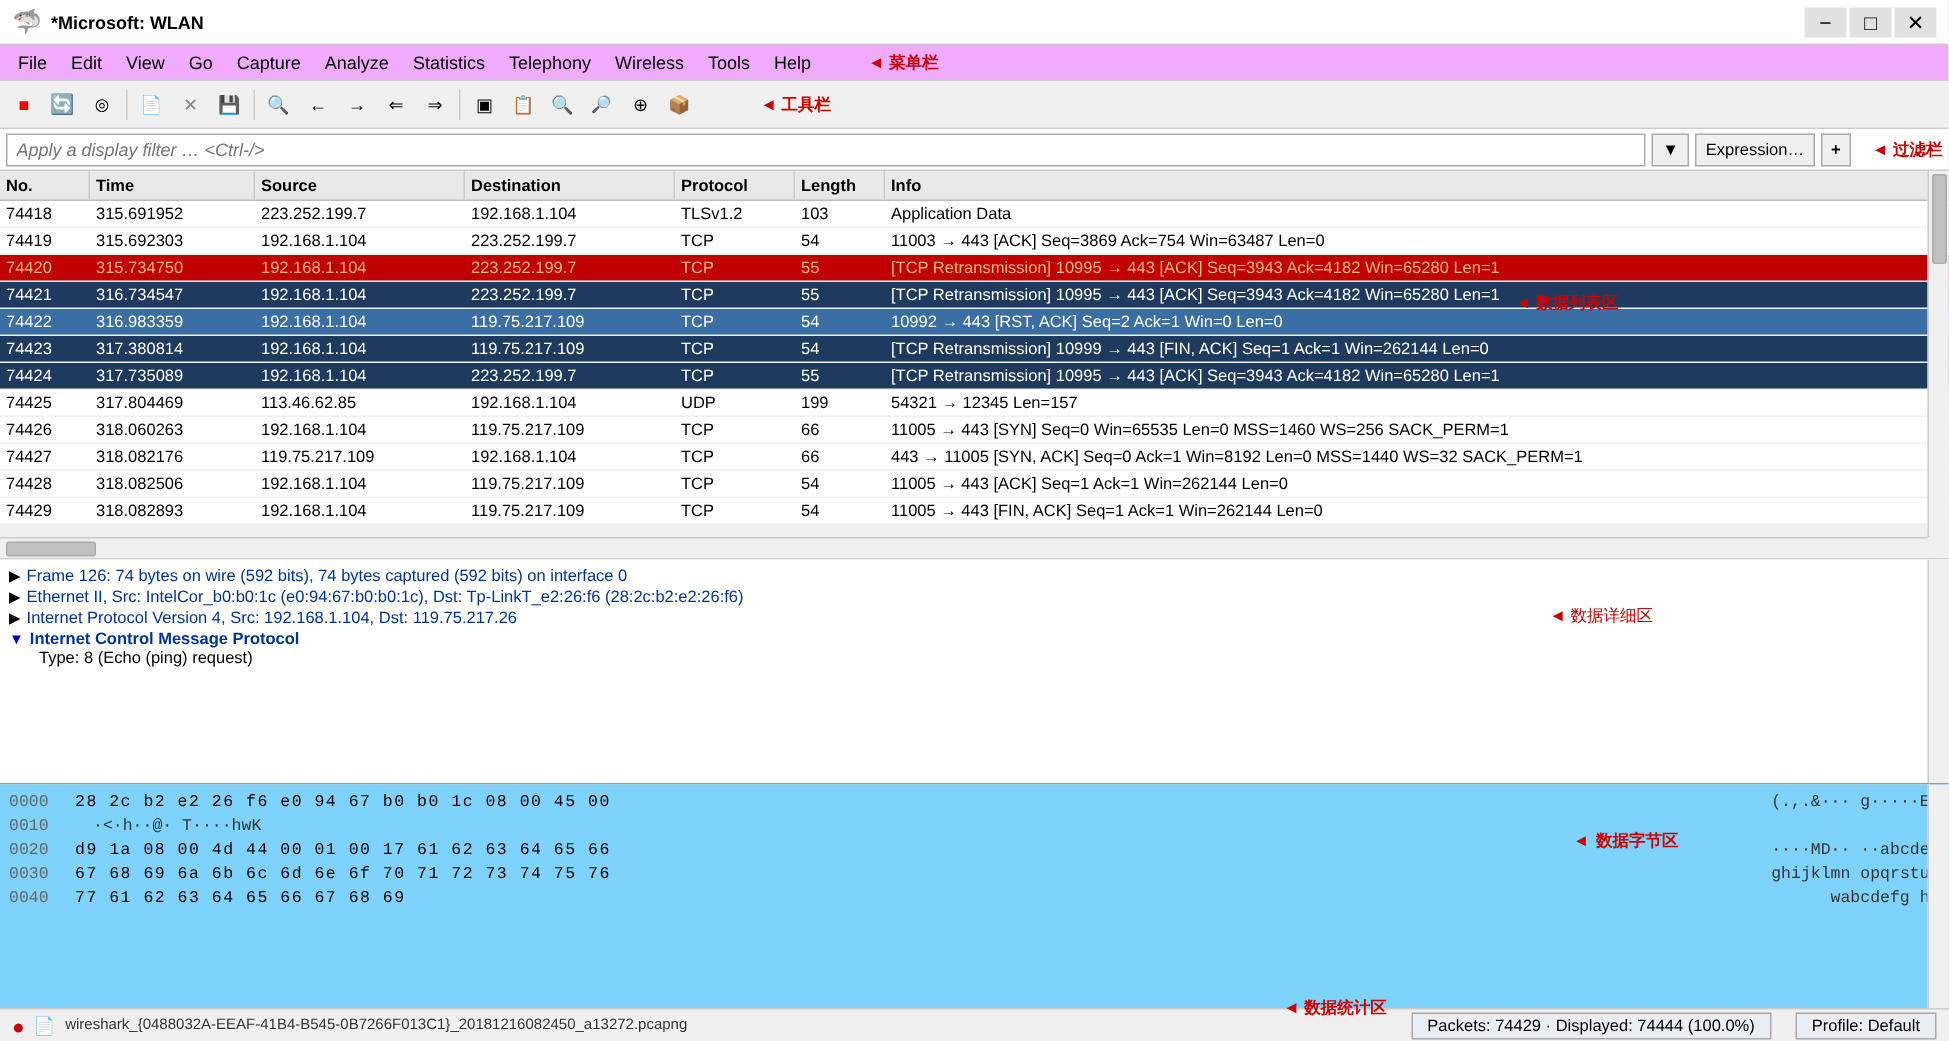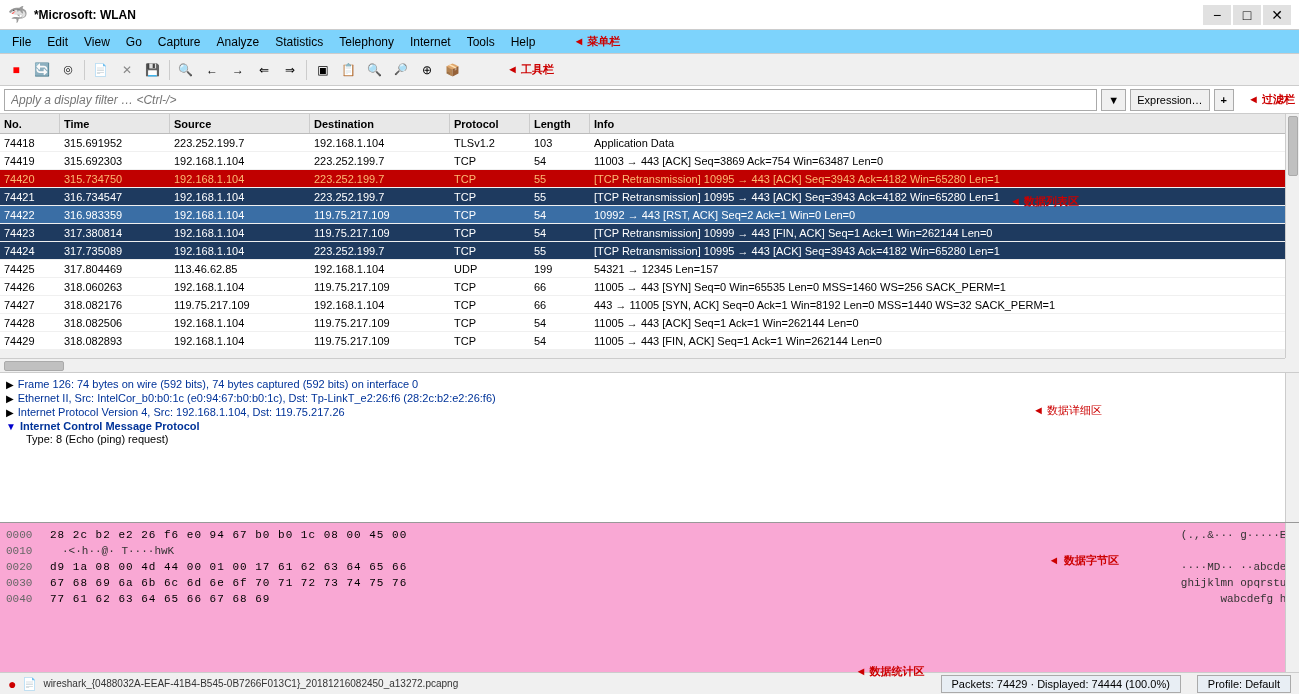--- a/index.html
+++ b/index.html
@@ -5,21 +5,21 @@
     * { margin: 0; padding: 0; box-sizing: border-box; }
     body { font-family: 'Segoe UI', Tahoma, Geneva, Verdana, sans-serif; font-size: 12px; background: #f0f0f0; width: 1299px; height: 694px; overflow: hidden; position: relative; }
     
     
     #titlebar { background: #ffffff; height: 30px; display: flex; align-items: center; justify-content: space-between; border-bottom: 1px solid #ccc; padding: 0 8px; }
     #titlebar-left { display: flex; align-items: center; gap: 6px; font-size: 12px; font-weight: bold; }
     #titlebar-controls { display: flex; gap: 2px; }
     .title-btn { width: 28px; height: 20px; border: none; background: #e1e1e1; cursor: pointer; font-size: 14px; display: flex; align-items: center; justify-content: center; }
     
     
-    #menubar { background: #7dd3fc; height: 24px; display: flex; align-items: center; padding: 0 4px; border-bottom: 1px solid #ccc; }
+    #menubar { background: #f0abfc; height: 24px; display: flex; align-items: center; padding: 0 4px; border-bottom: 1px solid #ccc; }
     .menu-item { padding: 2px 8px; font-size: 12px; cursor: pointer; height: 22px; display: flex; align-items: center; }
     
     
     #toolbar { background: #f0f0f0; height: 32px; display: flex; align-items: center; padding: 0 4px; border-bottom: 1px solid #ccc; gap: 2px; }
     .toolbar-btn { width: 24px; height: 24px; border: 1px solid transparent; background: transparent; cursor: pointer; display: flex; align-items: center; justify-content: center; font-size: 14px; border-radius: 2px; }
     .toolbar-sep { width: 1px; height: 20px; background: #ccc; margin: 0 2px; }
     
     
     #filterbar { background: #ffffff; height: 28px; display: flex; align-items: center; border-bottom: 1px solid #ccc; padding: 0 4px; gap: 4px; }
     #filter-input { flex: 1; height: 22px; border: 1px solid #aaa; padding: 0 6px; font-size: 12px; font-style: italic; color: #888; }
@@ -66,21 +66,21 @@
 
 <div id="menubar">
   <span class="menu-item">File</span>
   <span class="menu-item">Edit</span>
   <span class="menu-item">View</span>
   <span class="menu-item">Go</span>
   <span class="menu-item">Capture</span>
   <span class="menu-item">Analyze</span>
   <span class="menu-item">Statistics</span>
   <span class="menu-item">Telephony</span>
-  <span class="menu-item">Internet</span>
+  <span class="menu-item">Wireless</span>
   <span class="menu-item">Tools</span>
   <span class="menu-item">Help</span>
 
   <span style="color:#cc0000; font-size:11px; font-weight:bold; margin-left:30px; position:relative;">
     ◄ <span>菜单栏</span>
   </span>
 </div>
 
 <div id="toolbar">
   <button class="toolbar-btn" style="color:red; font-size:12px;">■</button>
@@ -280,21 +280,21 @@
       <span>Type: 8 (Echo (ping) request)</span>
     </div>
 
     <div style="position:absolute; right:197px; top:30px; color:#cc0000; font-size:11px; font-weight:normal; pointer-events:none;">
       ◄ <span>数据详细区</span>
     </div>
 
     <div style="position:absolute; top:0; right:0; bottom:0; width:14px; background:#f0f0f0; border-left:1px solid #ccc;"></div>
   </div>
 
-  <div id="hex-section" style="flex:1.2; overflow:hidden; position:relative; background:#f9a8d4; padding:4px 6px; font-family:'Courier New',monospace; font-size:11px;">
+  <div id="hex-section" style="flex:1.2; overflow:hidden; position:relative; background:#7dd3fc; padding:4px 6px; font-family:'Courier New',monospace; font-size:11px;">
     <div class="hex-row">
       <span class="hex-offset">0000</span>
       <span class="hex-bytes" style="margin-left:8px;">28 2c b2 e2 26 f6 e0 94  67 b0 b0 1c 08 00 45 00</span>
       <span class="hex-ascii">(.,.&amp;···  g·····E·</span>
     </div>
     <div class="hex-row">
       <span class="hex-offset">0010</span>
       <span class="hex-ascii">·&lt;·h··@· T····hwK</span>
     </div>
     <div class="hex-row">

